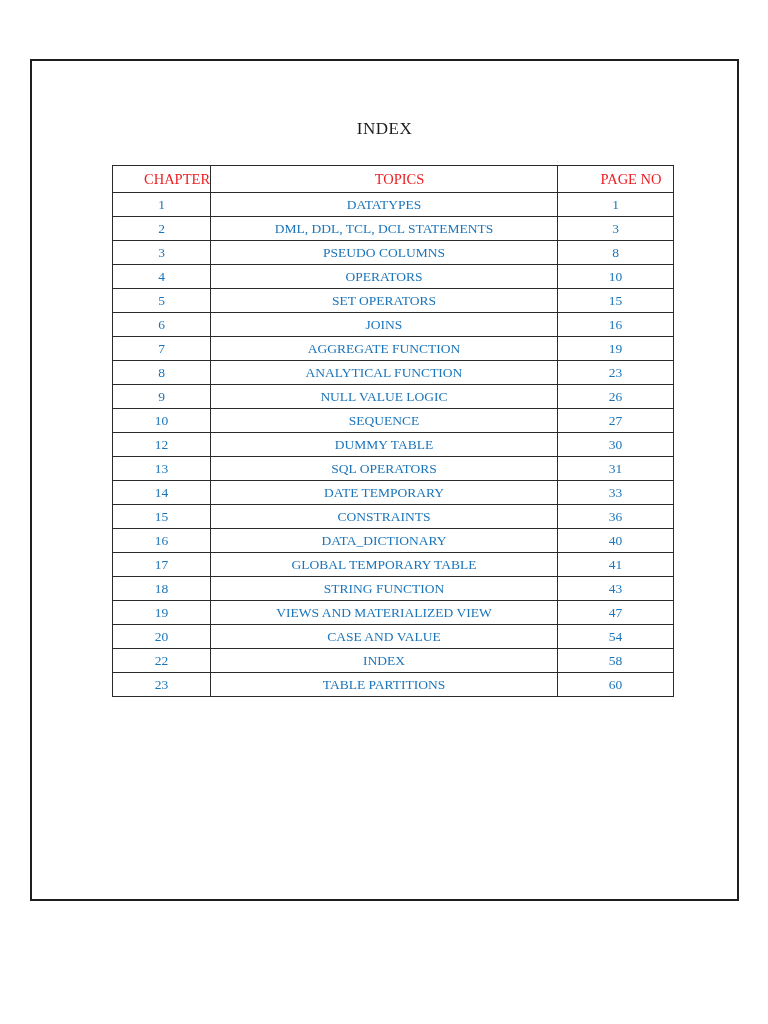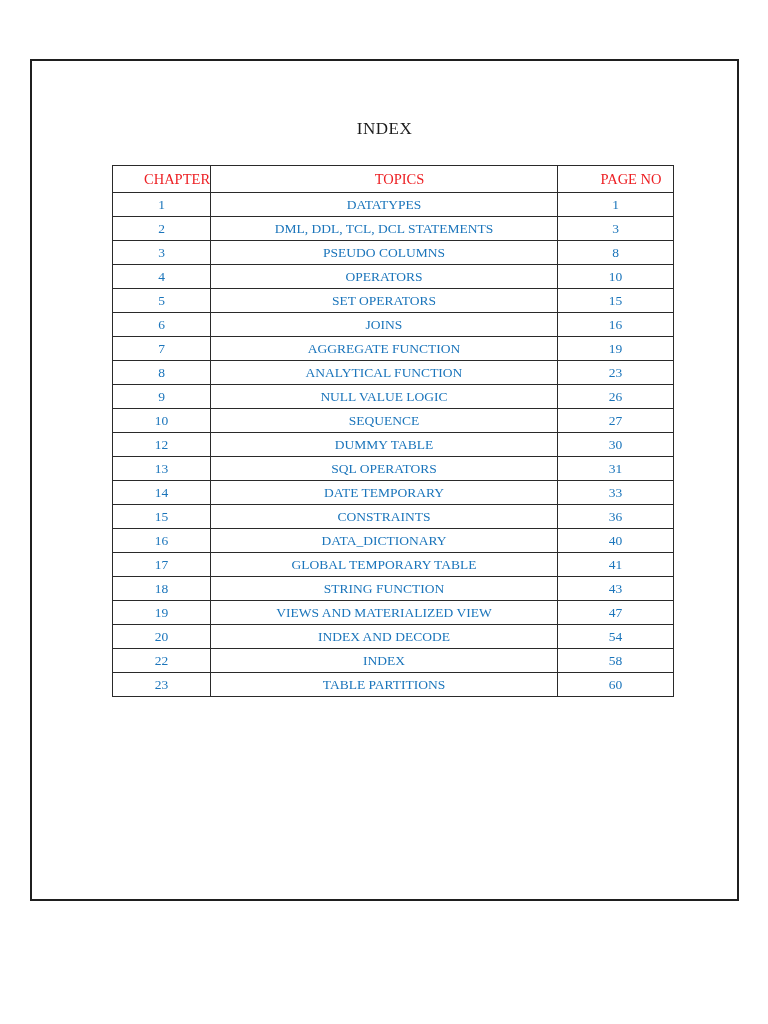--- a/index.html
+++ b/index.html
@@ -163,21 +163,21 @@
           <td>STRING FUNCTION</td>
           <td>43</td>
         </tr>
         <tr>
           <td>19</td>
           <td>VIEWS AND MATERIALIZED VIEW</td>
           <td>47</td>
         </tr>
         <tr>
           <td>20</td>
-          <td>INDEX AND DECODE</td>
+          <td>CASE AND VALUE</td>
           <td>54</td>
         </tr>
         <tr>
           <td>22</td>
           <td>INDEX</td>
           <td>58</td>
         </tr>
         <tr>
           <td>23</td>
           <td>TABLE PARTITIONS</td>

